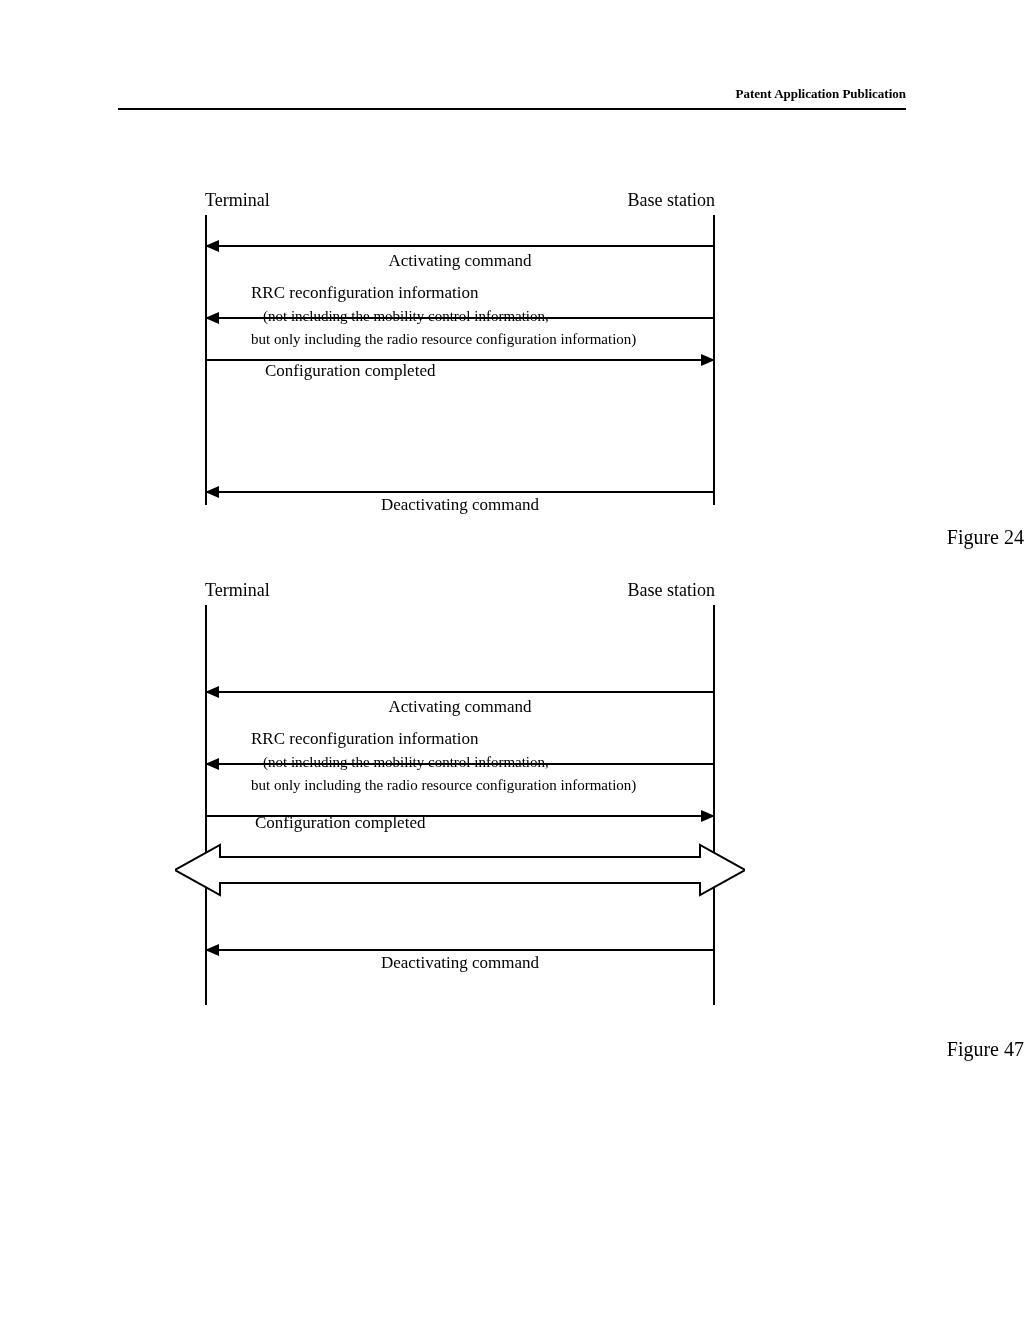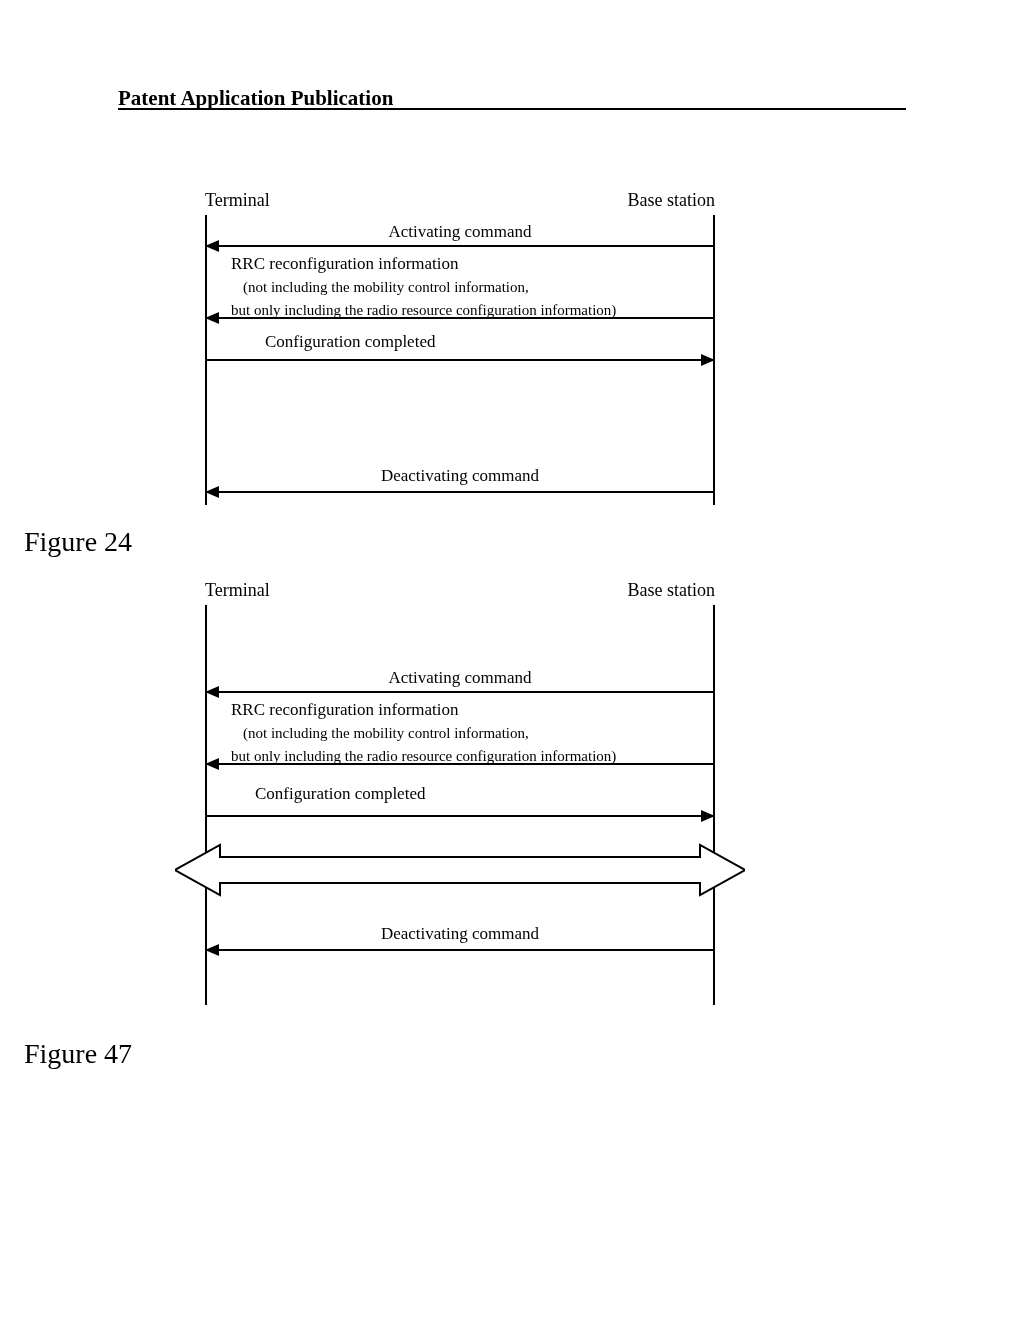--- a/index.html
+++ b/index.html
@@ -15,22 +15,22 @@
       position: relative;
       color: #000;
     }
     .header {
       position: absolute;
       top: 86px;
       left: 0;
       width: 100%;
       padding: 0 118px;
       display: flex;
-      justify-content: flex-start;
-      font-size: 21px;
+      justify-content: flex-end;
+      font-size: 13px;
     }
     .header .left {
       font-weight: bold;
     }
     .header .mid-right {
       display: flex;
       gap: 70px;
     }
     .header-line {
       position: absolute;
@@ -69,22 +69,23 @@
     .lifeline.right { right: 0; }
 
     .message {
       position: absolute;
       left: 0;
       width: 100%;
     }
     .message-label {
       font-size: 17px;
       text-align: left;
-      padding: 0 26px;
+      padding: 0 46px;
       line-height: 1.35;
+      margin-top: 29px;
     }
     .message-label.center { text-align: center; }
     .message-sub {
       font-size: 15px;
     }
 
     .arrow-line {
       position: absolute;
       left: 0;
       right: 0;
@@ -108,23 +109,22 @@
       height: 0;
       border-top: 6px solid transparent;
       border-bottom: 6px solid transparent;
       border-left: 14px solid #000;
       transform: translateY(-5px);
     }
 
     .figure-caption {
       position: absolute;
       width: 100%;
-      text-align: left;
-      font-size: 28px;
-      padding-left: 24px;
+      text-align: right;
+      font-size: 20px;
     }
     .caption1 { top: 526px; }
     .caption2 { top: 1038px; }
 
     .block-arrow {
       position: absolute;
       left: -30px;
       right: -30px;
     }
     .block-arrow svg {

